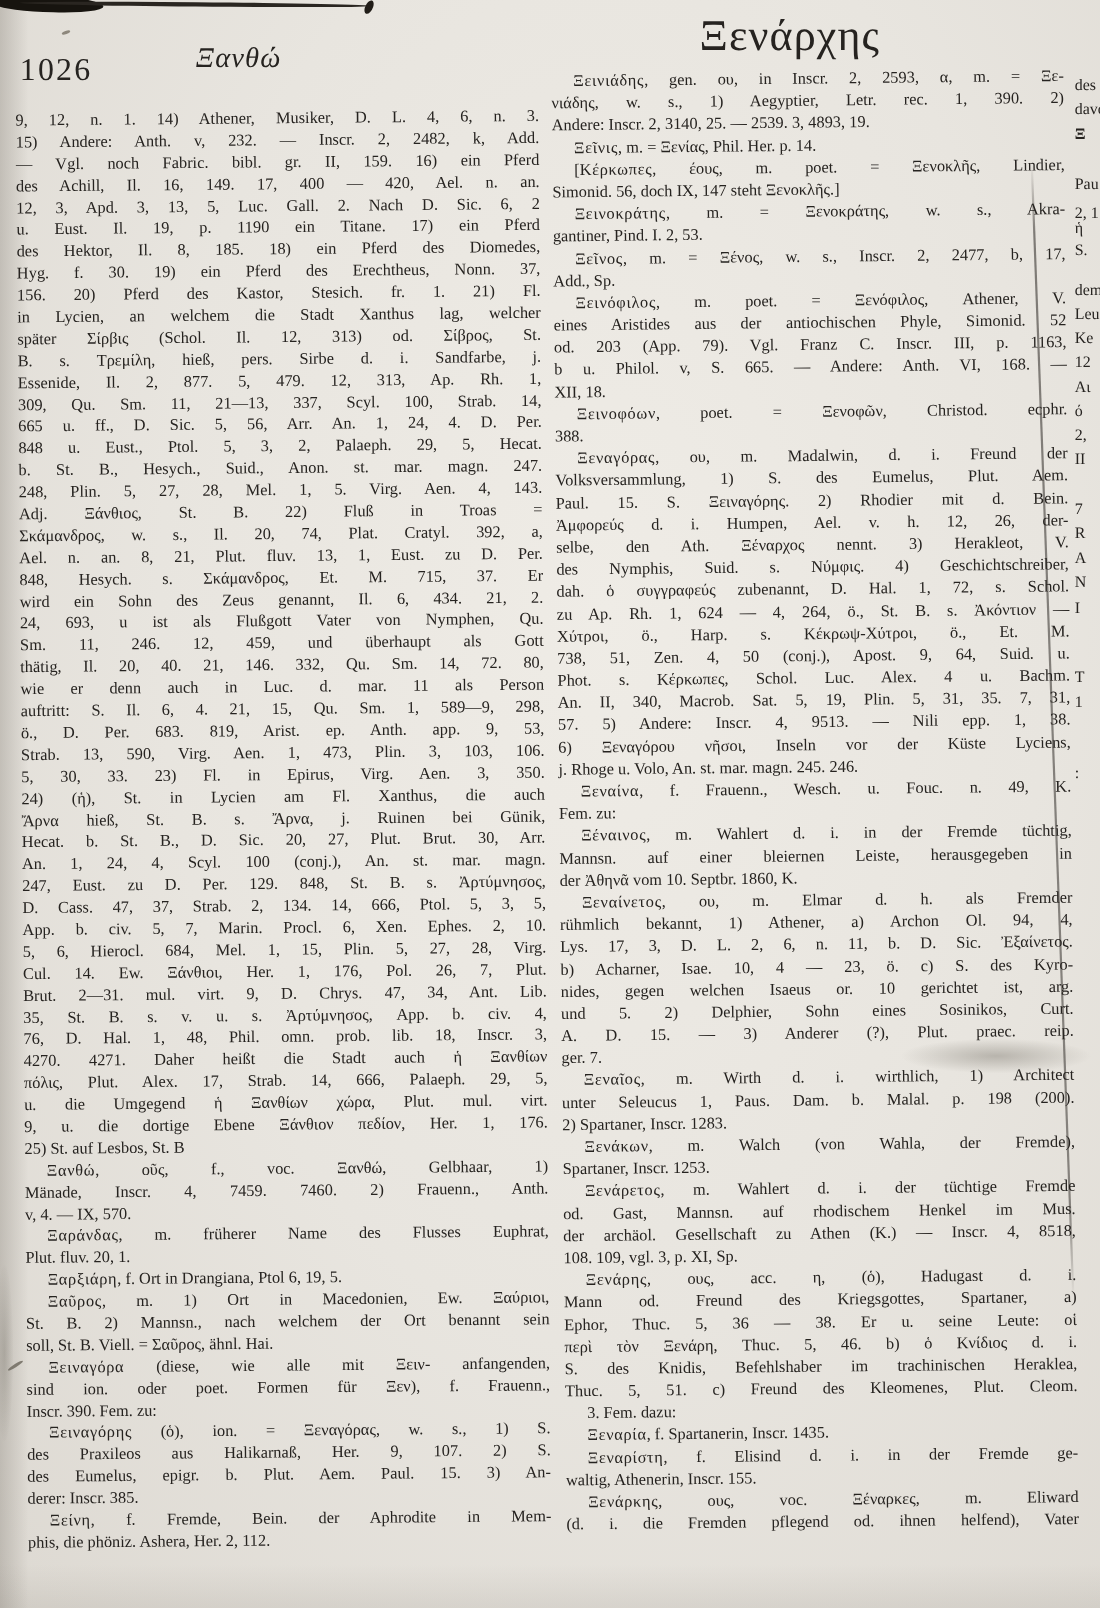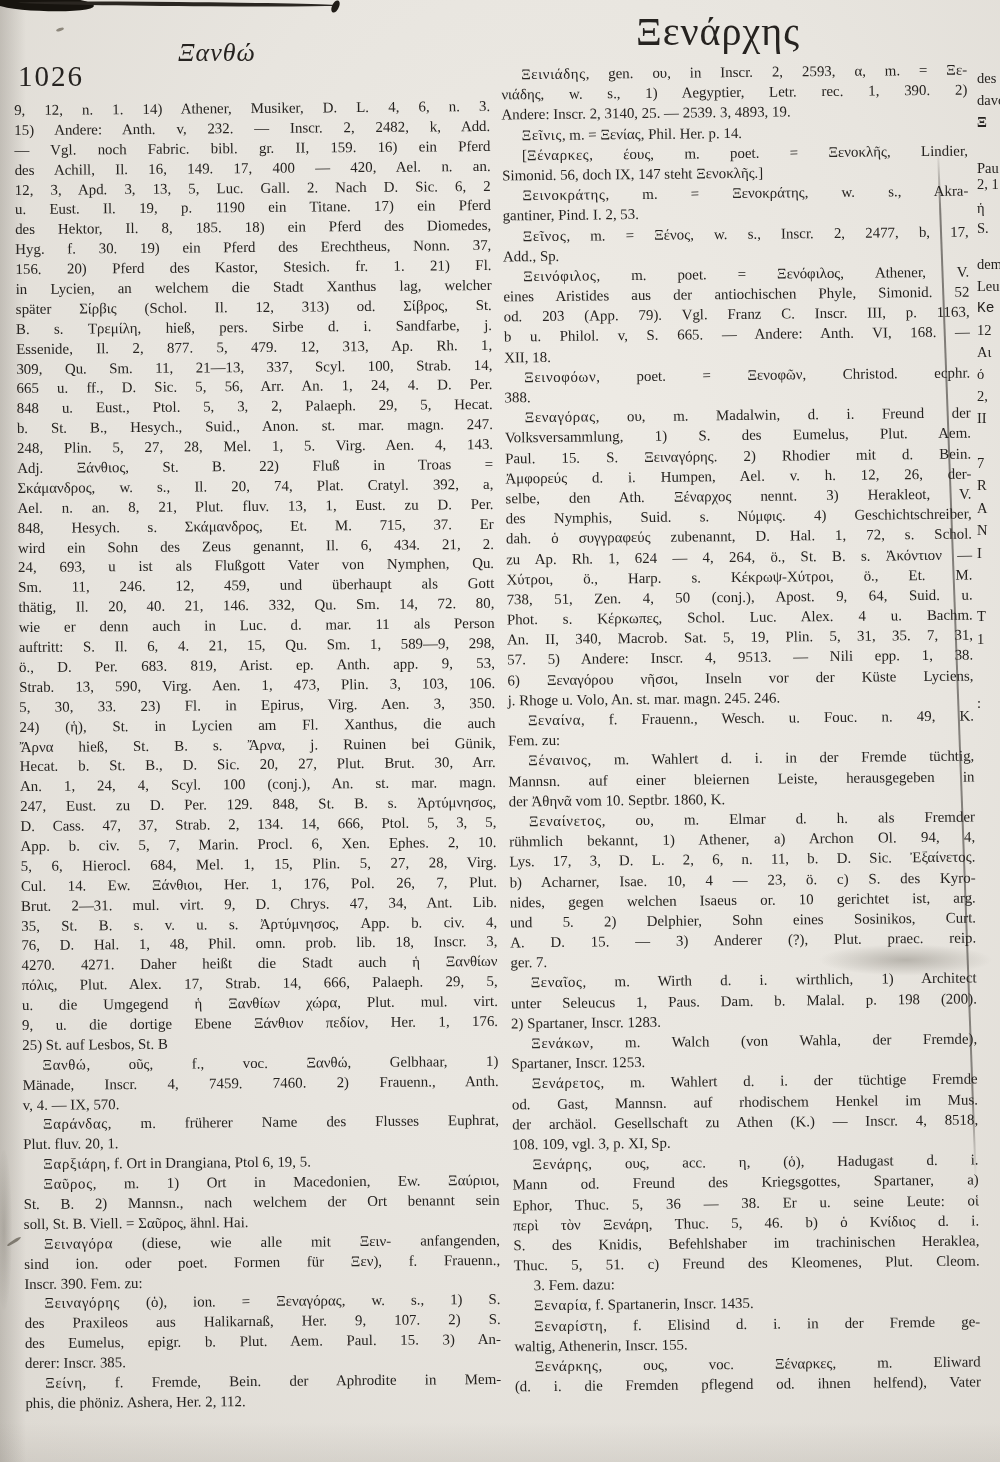--- a/index.html
+++ b/index.html
@@ -12,21 +12,21 @@
     background:
       radial-gradient(ellipse at 55% 38%, #efece6 0%, var(--paper) 52%, #ddd9d2 100%);
     color:var(--ink);
   }
   #gutter-shade{position:absolute;left:0;top:0;width:26px;height:1462px;
     background:linear-gradient(to right, rgba(110,104,95,.28), rgba(110,104,95,0));}
   #bottom-shade{position:absolute;left:0;bottom:0;width:1000px;height:40px;
     background:linear-gradient(to top, rgba(120,114,104,.12), rgba(120,114,104,0));}
 
   .hdr{position:absolute;white-space:nowrap;}
-  #page-number{left:18px;top:60px;font-size:29px;letter-spacing:2px;}
+  #page-number{left:18px;top:48px;font-size:29px;letter-spacing:2px;}
   #running-header-left{left:178px;top:38px;font-size:26px;font-style:italic;letter-spacing:1px;}
   #running-header-right{left:636px;top:8px;font-size:40px;letter-spacing:1px;}
 
   .col{position:absolute;text-align:justify;}
   #col-left{left:14px;top:99px;width:476px;font-size:14.9px;transform:rotate(-0.5deg);transform-origin:50% 0;}
   #col-right{left:501px;top:62px;width:466px;font-size:14.9px;transform:rotate(-0.6deg);transform-origin:50% 0;}
   #col-left .line{height:var(--lh-left);line-height:var(--lh-left);}
   #col-right .line{height:var(--lh-right);line-height:var(--lh-right);}
   .line{text-align-last:justify;overflow:visible;white-space:normal;}
   .line.short{text-align-last:left;}
@@ -137,21 +137,21 @@
     <div class="line">des Eumelus, epigr. b. Plut. Aem. Paul. 15.  3) An-</div>
     <div class="line short">derer: Inscr. 385.</div>
     <div class="line indent"><b class="head">Ξείνη</b>, f. Fremde, Bein. der Aphrodite in Mem-</div>
     <div class="line short">phis, die phöniz. Ashera, Her. 2, 112.</div>
   </div>
 <div class="col" id="col-right">
     <div class="line indent"><b class="head">Ξεινιάδης</b>, gen. ου, in Inscr. 2, 2593, α, m. = Ξε-</div>
     <div class="line">νιάδης, w. s., 1) Aegyptier, Letr. rec. 1, 390.  2)</div>
     <div class="line short">Andere: Inscr. 2, 3140, 25. — 2539. 3, 4893, 19.</div>
     <div class="line indent short"><b class="head">Ξεῖνις</b>, m. = Ξενίας, Phil. Her. p. 14.</div>
-    <div class="line indent">[<b class="head">Ξέναρκες</b>, έους, m. poet. = Ξενοκλῆς, Lindier,</div>
+    <div class="line indent">[<b class="head">Κέρκωπες</b>, έους, m. poet. = Ξενοκλῆς, Lindier,</div>
     <div class="line short">Simonid. 56, doch IX, 147 steht Ξενοκλῆς.]</div>
     <div class="line indent"><b class="head">Ξεινοκράτης</b>, m. = Ξενοκράτης, w. s., Akra-</div>
     <div class="line short">gantiner, Pind. I. 2, 53.</div>
     <div class="line indent"><b class="head">Ξεῖνος</b>, m. = Ξένος, w. s., Inscr. 2, 2477, b, 17,</div>
     <div class="line short">Add., Sp.</div>
     <div class="line indent"><b class="head">Ξεινόφιλος</b>, m. poet. = Ξενόφιλος, Athener, V.</div>
     <div class="line">eines Aristides aus der antiochischen Phyle, Simonid. 52</div>
     <div class="line">od. 203 (App. 79). Vgl. Franz C. Inscr. III, p. 1163,</div>
     <div class="line">b u. Philol. v, S. 665. — Andere: Anth. VI, 168. —</div>
     <div class="line short">XII, 18.</div>
@@ -208,26 +208,26 @@
     <div class="line">(d. i. die Fremden pflegend od. ihnen helfend), Vater</div>
   </div>
 
 <div id="page-fold-line"></div>
 <div id="edge-strip">
     <div class="frag" style="top: 70px;">des</div>
     <div class="frag" style="top: 92px;">davo</div>
     <div class="frag b" style="top: 114px;">Ξ</div>
     <div class="frag" style="top: 138px; margin-left: 28px;">der</div>
     <div class="frag" style="top: 160px;">Pau</div>
-    <div class="frag" style="top: 176px;">2, 1</div>
+    <div class="frag" style="top: 186px;">2, 1</div>
     <div class="frag" style="top: 200px;">ἡ</div>
     <div class="frag" style="top: 220px;">S.</div>
     <div class="frag" style="top: 256px;">dem</div>
     <div class="frag" style="top: 278px;">Leu</div>
-    <div class="frag" style="top: 300px; font-family: Liberation Mono, monospace;">Ke</div>
+    <div class="frag" style="top: 300px;">Ke</div>
     <div class="frag" style="top: 322px;">12</div>
     <div class="frag" style="top: 344px;">Aι</div>
     <div class="frag" style="top: 366px;">ό</div>
     <div class="frag" style="top: 388px;">2,</div>
     <div class="frag" style="top: 410px;">II</div>
     <div class="frag" style="top: 432px; margin-left: 24px;">gu</div>
     <div class="frag" style="top: 455px;">7</div>
     <div class="frag" style="top: 477px;">R</div>
     <div class="frag" style="top: 500px;">A</div>
     <div class="frag" style="top: 522px;">N</div>

